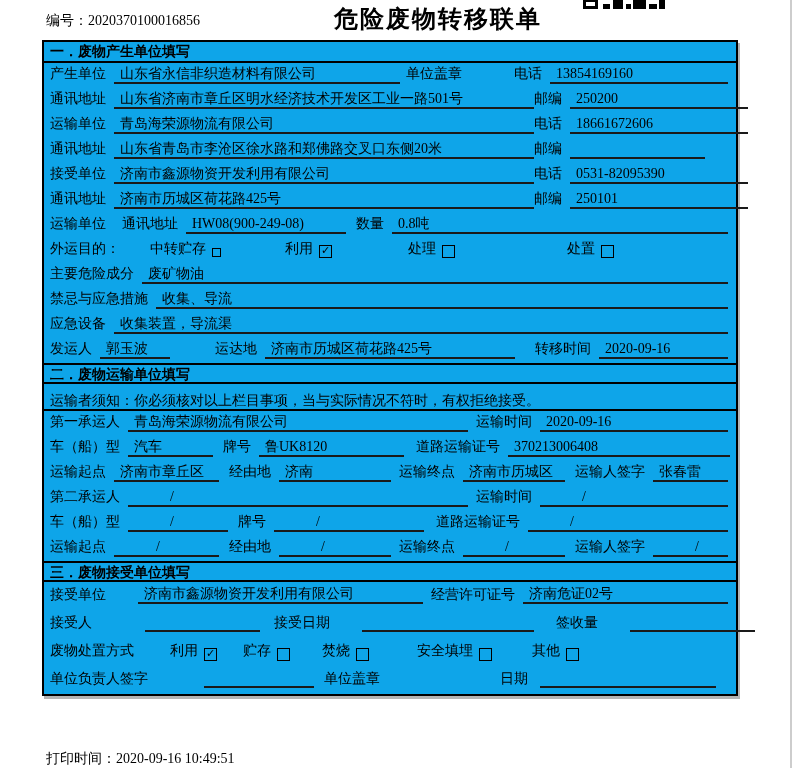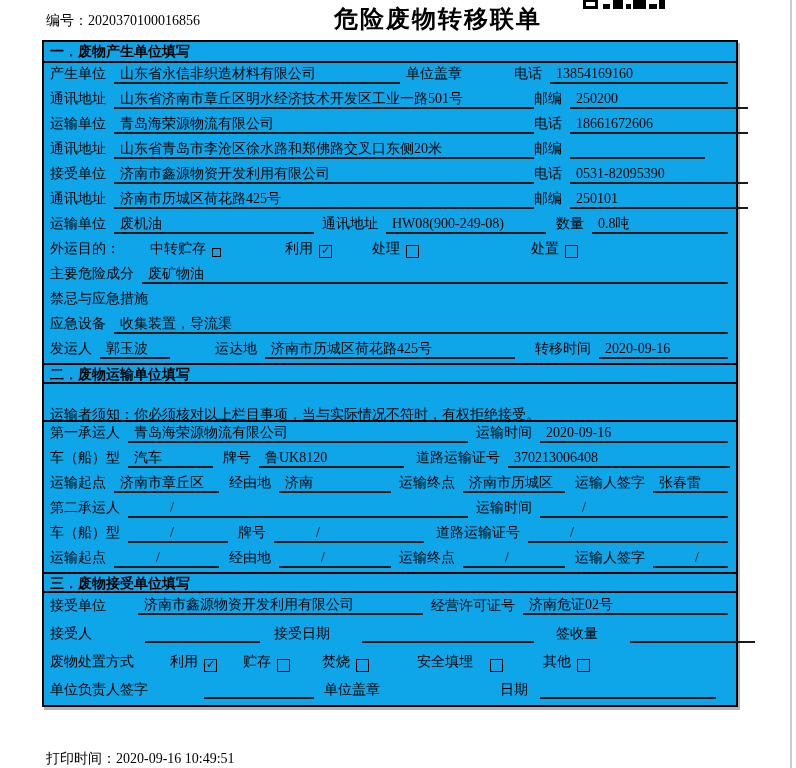--- a/index.html
+++ b/index.html
@@ -28,21 +28,21 @@
   .form{
     position:absolute;left:42px;top:40px;width:696px;box-sizing:border-box;
     border:2px solid #000;background:#0ea5e9;box-shadow:2px 3px 0 #b4b4b4;
   }
   .sech{
     font-family:"Liberation Sans","DejaVu Sans",sans-serif;font-weight:bold;
     font-size:14px;height:21px;line-height:19px;padding:0 6px;
     border-bottom:2px solid #000;box-sizing:border-box;
   }
   .sech.mid{border-top:2px solid #000;}
-  .notice{height:27px;line-height:26px;padding:18px 6px;border-bottom:2px solid #000;box-sizing:border-box;white-space:nowrap;}
+  .notice{height:27px;line-height:26px;padding:4px 6px;border-bottom:2px solid #000;box-sizing:border-box;white-space:nowrap;}
   .row{display:flex;align-items:center;height:25px;padding:0 8px 3px 6px;box-sizing:border-box;white-space:nowrap;}
   .row28{height:28px;}
   .lbl{flex:none;margin-right:8px;}
   .fld{
     flex:none;border-bottom:2px solid #1a1a1a;padding-left:6px;box-sizing:border-box;
     height:19px;line-height:18px;overflow:visible;
   }
   .fx{flex:1;}
   .sl{padding-left:42px;}
   .cb{
@@ -114,47 +114,47 @@
 
   <div class="row">
     <span class="lbl">通讯地址</span>
     <span class="fld" style="width:420px">济南市历城区荷花路425号</span>
     <span class="lbl" style="margin-left:auto">邮编</span>
     <span class="fld" style="width:178px">250101</span>
   </div>
 
   <div class="row">
     <span class="lbl">运输单位</span>
-    <span class="fld" style="width:200px">废机油</span>
     <span class="lbl" style="margin-left:8px">通讯地址</span>
     <span class="fld" style="width:160px">HW08(900-249-08)</span>
     <span class="lbl" style="margin-left:10px">数量</span>
     <span class="fld fx">0.8吨</span>
   </div>
 
 
   <div class="row">
     <span class="lbl">外运目的：</span>
     <span class="lbl" style="margin-left:22px;margin-right:0">中转贮存</span>
     <span class="cb small"></span>
     <span class="lbl" style="margin-left:64px;margin-right:0">利用</span>
     <span class="cb">✓</span>
-    <span class="lbl" style="margin-left:40px;margin-right:0">处理</span>
+    <span class="lbl" style="margin-left:76px;margin-right:0">处理</span>
     <span class="cb"></span>
     <span class="lbl" style="margin-left:112px;margin-right:0">处置</span>
     <span class="cb"></span>
   </div>
 
   <div class="row">
     <span class="lbl">主要危险成分</span>
     <span class="fld fx">废矿物油</span>
   </div>
 
   <div class="row">
     <span class="lbl">禁忌与应急措施</span>
+    <span class="fld fx">收集、导流</span>
   </div>
 
   <div class="row">
     <span class="lbl">应急设备</span>
     <span class="fld fx">收集装置，导流渠</span>
   </div>
 
   <div class="row">
     <span class="lbl">发运人</span>
     <span class="fld" style="width:70px">郭玉波</span>
@@ -240,21 +240,21 @@
   </div>
 
   <div class="row row28">
     <span class="lbl">废物处置方式</span>
     <span class="lbl" style="margin-left:28px;margin-right:0">利用</span>
     <span class="cb">✓</span>
     <span class="lbl" style="margin-left:26px;margin-right:0">贮存</span>
     <span class="cb"></span>
     <span class="lbl" style="margin-left:32px;margin-right:0">焚烧</span>
     <span class="cb"></span>
-    <span class="lbl" style="margin-left:48px;margin-right:11px">安全填埋</span>
+    <span class="lbl" style="margin-left:48px;margin-right:0">安全填埋</span>
     <span class="cb"></span>
     <span class="lbl" style="margin-left:40px;margin-right:0">其他</span>
     <span class="cb"></span>
   </div>
 
   <div class="row row28">
     <span class="lbl">单位负责人签字</span>
     <span class="fld" style="margin-left:48px;width:110px"></span>
     <span class="lbl" style="margin-left:10px">单位盖章</span>
     <span class="lbl" style="margin-left:112px">日期</span>

